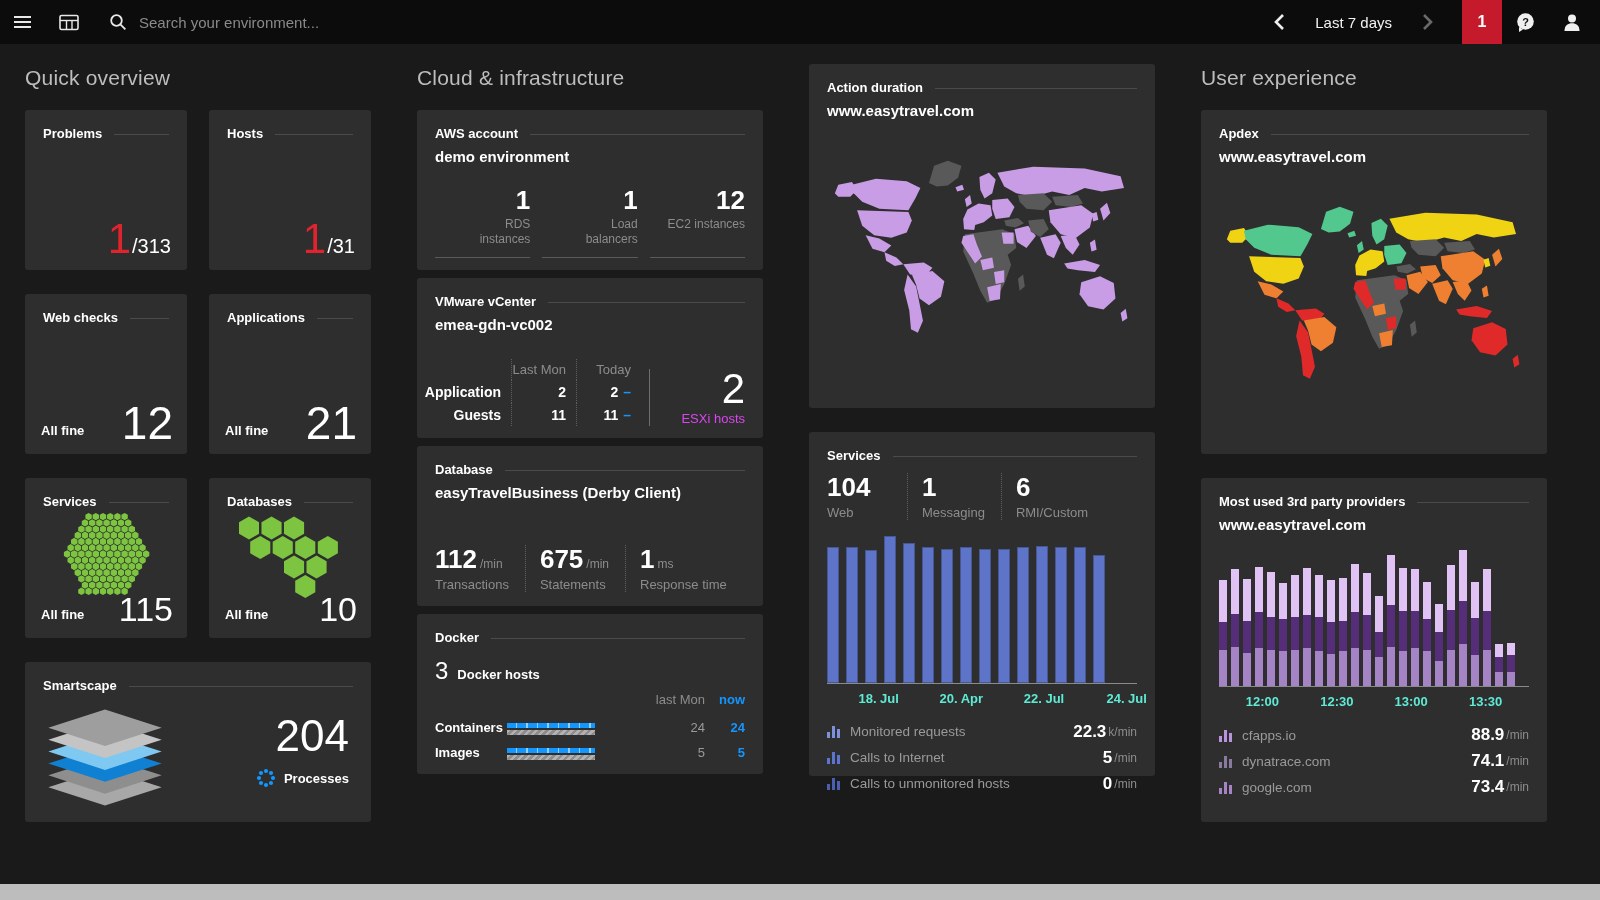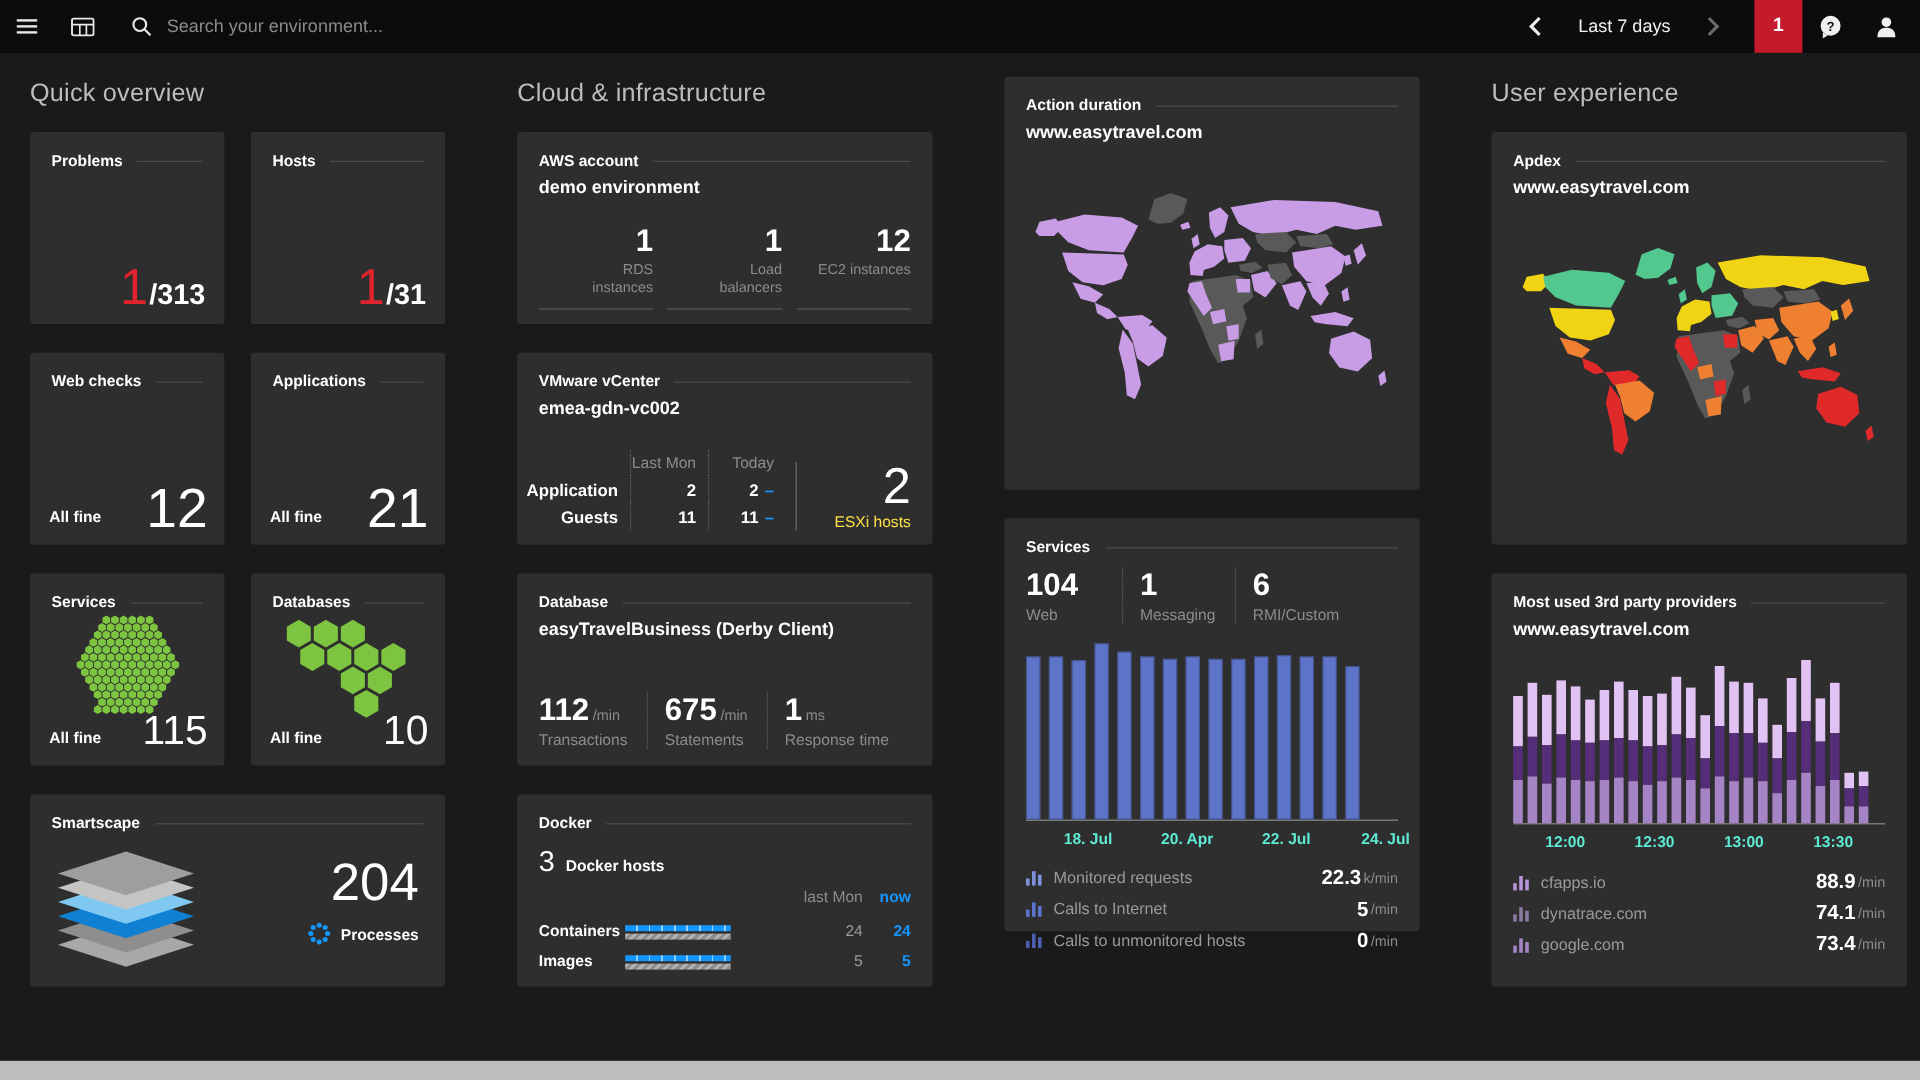--- a/index.html
+++ b/index.html
@@ -13,39 +13,39 @@
   .icon-btn { background:none; border:none; height:100%; display:flex; align-items:center; justify-content:center; padding:0 14px; }
   .hamburger i { display:block; width:17px; height:2px; background:#e8e8e8; margin:3px 0; }
   .search-box { display:flex; align-items:center; margin-left:16px; }
   .search-box input { background:transparent; border:none; outline:none; color:#ddd; font-size:15px; width:420px; margin-left:12px; font-family:"Liberation Sans",sans-serif; }
   .search-box input::placeholder { color:#8a8a8a; }
   .timeframe { font-size:15px; color:#f2f2f2; margin:0 16px; }
   .alert-badge { width:40px; height:44px; background:#c51a2c; display:flex; align-items:center; justify-content:center; font-size:16px; font-weight:bold; margin-left:14px; }
   .tb-icon { padding:0 13px; background:none; border:none; height:100%; display:flex; align-items:center; }
 
   
-  main { display:flex; gap:60px; padding:20px 0 0 25px; }
+  main { display:flex; gap:46px; padding:20px 0 0 25px; }
   .col { width:346px; flex:none; }
   .section-title { color:#bdbdbd; font-size:21px; font-weight:300; margin:2px 0 20px; letter-spacing:.2px; }
   .tile { background:#2e2e2e; border-radius:3px; position:relative; }
   .tile-grid { display:grid; grid-template-columns:162px 162px; gap:24px 22px; }
   .tile.small { height:160px; }
   .tile.wide { grid-column:1 / -1; height:160px; }
-  .tile.med { height:160px; margin-bottom:24px; }
+  .tile.med { height:160px; margin-bottom:8px; }
   .tile.tall { height:344px; margin-bottom:24px; }
 
   .tile-title-row { display:flex; align-items:center; padding:16px 18px 0; }
   .tile-title { font-size:13px; font-weight:bold; white-space:nowrap; }
   .title-line { flex:1; height:1px; background:#4b4b4b; margin-left:12px; margin-top:2px; }
   .tile-sub { padding:7px 18px 0; font-size:15px; font-weight:bold; }
 
   
   .fraction { position:absolute; right:16px; bottom:10px; display:flex; align-items:baseline; }
   .frac-cur { color:#e0242e; font-size:42px; font-weight:300; line-height:1; }
-  .frac-total { font-size:24px; font-weight:bold; margin-left:1px; }
+  .frac-total { font-size:20px; font-weight:normal; margin-left:1px; }
   .all-fine { position:absolute; left:16px; bottom:16px; font-size:13px; font-weight:bold; }
   .count-xl { position:absolute; right:14px; bottom:8px; font-size:46px; font-weight:300; line-height:1; }
   .count-lg { position:absolute; right:14px; bottom:12px; font-size:34px; font-weight:300; line-height:1; }
   .hex-svg { position:absolute; }
 
   .smart-layers { position:absolute; left:16px; top:46px; }
   .smart-count { position:absolute; right:22px; top:52px; font-size:44px; font-weight:300; line-height:1; }
   .smart-proc { position:absolute; right:22px; top:106px; display:flex; align-items:center; }
   .smart-proc span { font-size:13px; font-weight:bold; margin-left:8px; }
 
@@ -57,21 +57,21 @@
 
   
   .vm-wrap { position:absolute; left:18px; right:18px; bottom:12px; display:flex; align-items:flex-end; }
   .vm-grid { flex:1; display:grid; grid-template-columns:76px 1fr 1fr; }
   .vm-cell { height:23px; display:flex; align-items:center; justify-content:flex-end; font-size:14px; font-weight:bold; padding-right:10px; }
   .vm-h { color:#8c8c8c; font-size:13px; font-weight:normal; height:21px; }
   .dl { border-left:1px dotted #606060; }
   .vm-dash { color:#1496ff; font-weight:bold; margin-left:5px; }
   .esxi { width:96px; text-align:right; border-left:1px solid #6e6e6e; padding-left:10px; margin-left:8px; }
   .esxi-val { font-size:42px; font-weight:300; line-height:.95; }
-  .esxi-label { font-size:13px; color:#fde047; margin-top:2px; }
+  .esxi-label { font-size:13px; color:#d946ef; margin-top:2px; }
 
   
   .stats-row { display:flex; padding:10px 18px 0; }
   .stat { padding-right:16px; min-width:80px; }
   .stat + .stat { border-left:1px dotted #606060; padding-left:14px; }
   .stat-val { font-size:26px; font-weight:bold; line-height:1.1; }
   .stat-unit { font-size:12px; color:#8c8c8c; font-weight:normal; margin-left:3px; }
   .stat-label { font-size:13px; color:#8c8c8c; margin-top:3px; }
   .db-stats { position:absolute; left:0; right:0; bottom:14px; }
 

